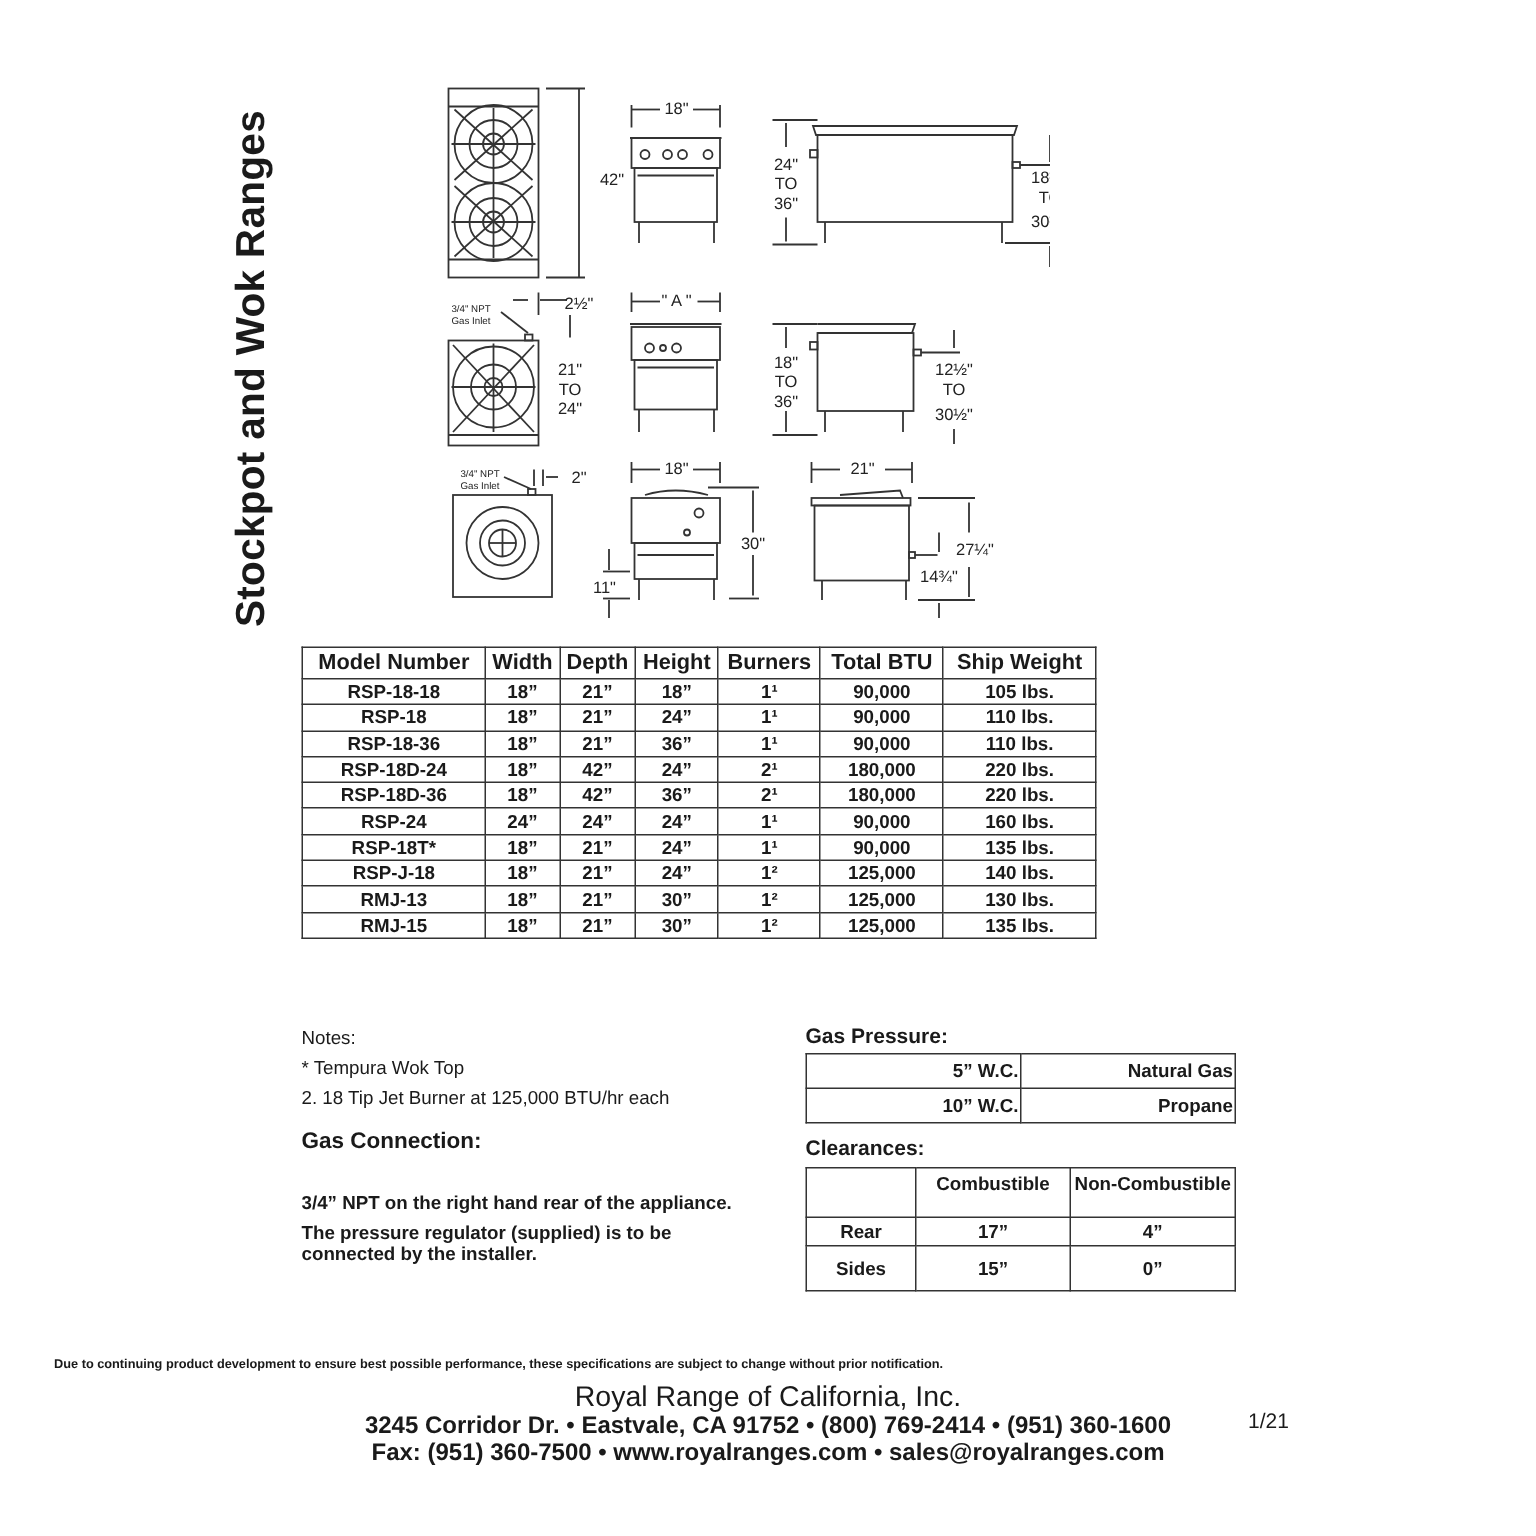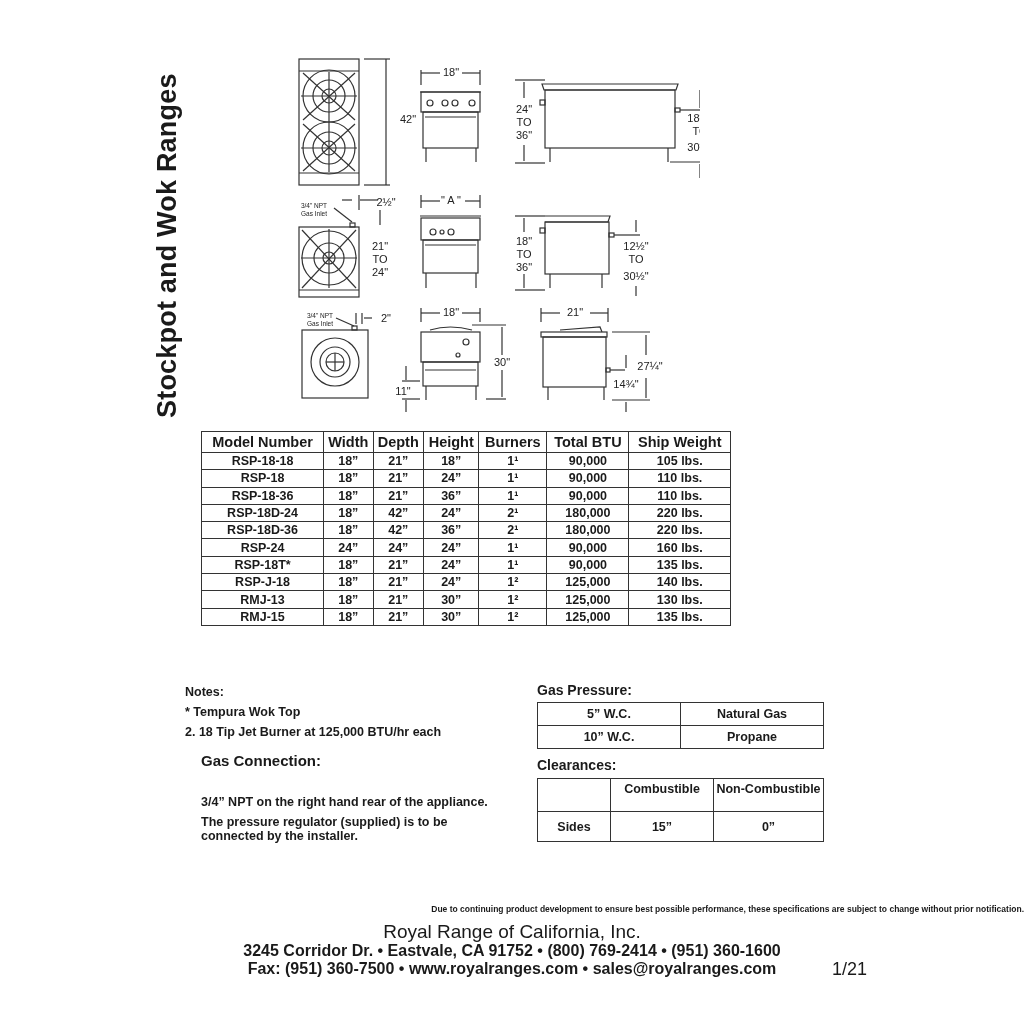--- a/index.html
+++ b/index.html
@@ -5,34 +5,34 @@
   html,body{margin:0;padding:0;background:#fff;}
   body{width:1024px;height:1024px;position:relative;overflow:hidden;font-family:"Liberation Sans",sans-serif;color:#1a1a1a;}
   .abs{position:absolute;}
   .vtitle{position:absolute;left:152px;top:418px;transform-origin:left top;transform:rotate(-90deg);font-size:27px;font-weight:bold;white-space:nowrap;letter-spacing:0.2px;}
   svg text{font-family:"Liberation Sans",sans-serif;fill:#222;}
   table{border-collapse:collapse;}
   .spec{position:absolute;left:201px;top:431px;width:530px;}
   .spec th,.spec td{border:1.5px solid #333;text-align:center;font-weight:bold;padding:0;}
   .spec th{font-size:14.5px;height:20px;}
   .spec td{font-size:12.5px;height:16.3px;}
-  .notes{position:absolute;left:185px;top:682px;font-size:12.5px;font-weight:bold;line-height:20px;}
+  .notes{position:absolute;left:201px;top:682px;font-size:12.5px;font-weight:normal;line-height:20px;}
   .notes .h{font-size:12.5px;}
   .gash{position:absolute;left:201px;top:752px;font-size:15px;font-weight:bold;}
   .gasp{position:absolute;left:201px;top:795px;font-size:12.5px;font-weight:bold;line-height:14px;width:320px;}
   .gasp p{margin:0 0 6px 0;}
   .sect-h{position:absolute;font-size:14px;font-weight:bold;}
   .gp{position:absolute;left:537px;top:702px;width:287px;}
-  .gp td{border:1.5px solid #333;text-align:center;font-weight:bold;font-size:12.5px;height:20px;}
+  .gp td{border:1.5px solid #333;text-align:right;font-weight:bold;font-size:12.5px;height:20px;}
   .cl{position:absolute;left:537px;top:778px;width:287px;}
   .cl td{border:1.5px solid #333;text-align:center;font-weight:bold;font-size:12.5px;}
-  .disclaimer{position:absolute;left:0;width:1024px;top:904px;text-align:right;font-size:8.5px;font-weight:bold;padding-left:36px;box-sizing:border-box;}
+  .disclaimer{position:absolute;left:0;width:1024px;top:904px;text-align:left;font-size:8.5px;font-weight:bold;padding-left:36px;box-sizing:border-box;}
   .company{position:absolute;left:0;width:1024px;top:922px;text-align:center;font-size:19px;line-height:19px;}
   .addr{position:absolute;left:0;width:1024px;top:942px;text-align:center;font-size:16px;font-weight:bold;line-height:18px;}
-  .pagenum{position:absolute;left:832px;top:959px;font-size:18px;}
+  .pagenum{position:absolute;left:832px;top:939px;font-size:14px;}
 </style>
 </head>
 <body>
 
 <div class="vtitle">Stockpot and Wok Ranges</div>
 
 <svg class="abs" style="left:280px;top:50px" width="420" height="370" viewBox="280 50 420 370">
   <g stroke="#333" fill="none" stroke-width="1.2">
 
     <g>
@@ -368,20 +368,25 @@
   </table>
 
 <div class="sect-h" style="left:537px;top:757px">Clearances:</div>
 <table class="cl">
   <tbody>
       <tr style="height:33px">
     <td style="width:70px"></td>
     <td style="width:100px;vertical-align:top;padding-top:3px">Combustible</td>
     <td style="vertical-align:top;padding-top:3px">Non-Combustible</td>
   </tr>
+  <tr style="height:19px">
+        <td>Rear</td>
+        <td>17”</td>
+        <td>4”</td>
+      </tr>
   <tr style="height:30px">
         <td>Sides</td>
         <td>15”</td>
         <td>0”</td>
       </tr>
 </tbody>
   </table>
 
 <div class="disclaimer">Due to continuing product development to ensure best possible performance, these specifications are subject to change without prior notification.</div>
 <div class="company">Royal Range of California, Inc.</div>

